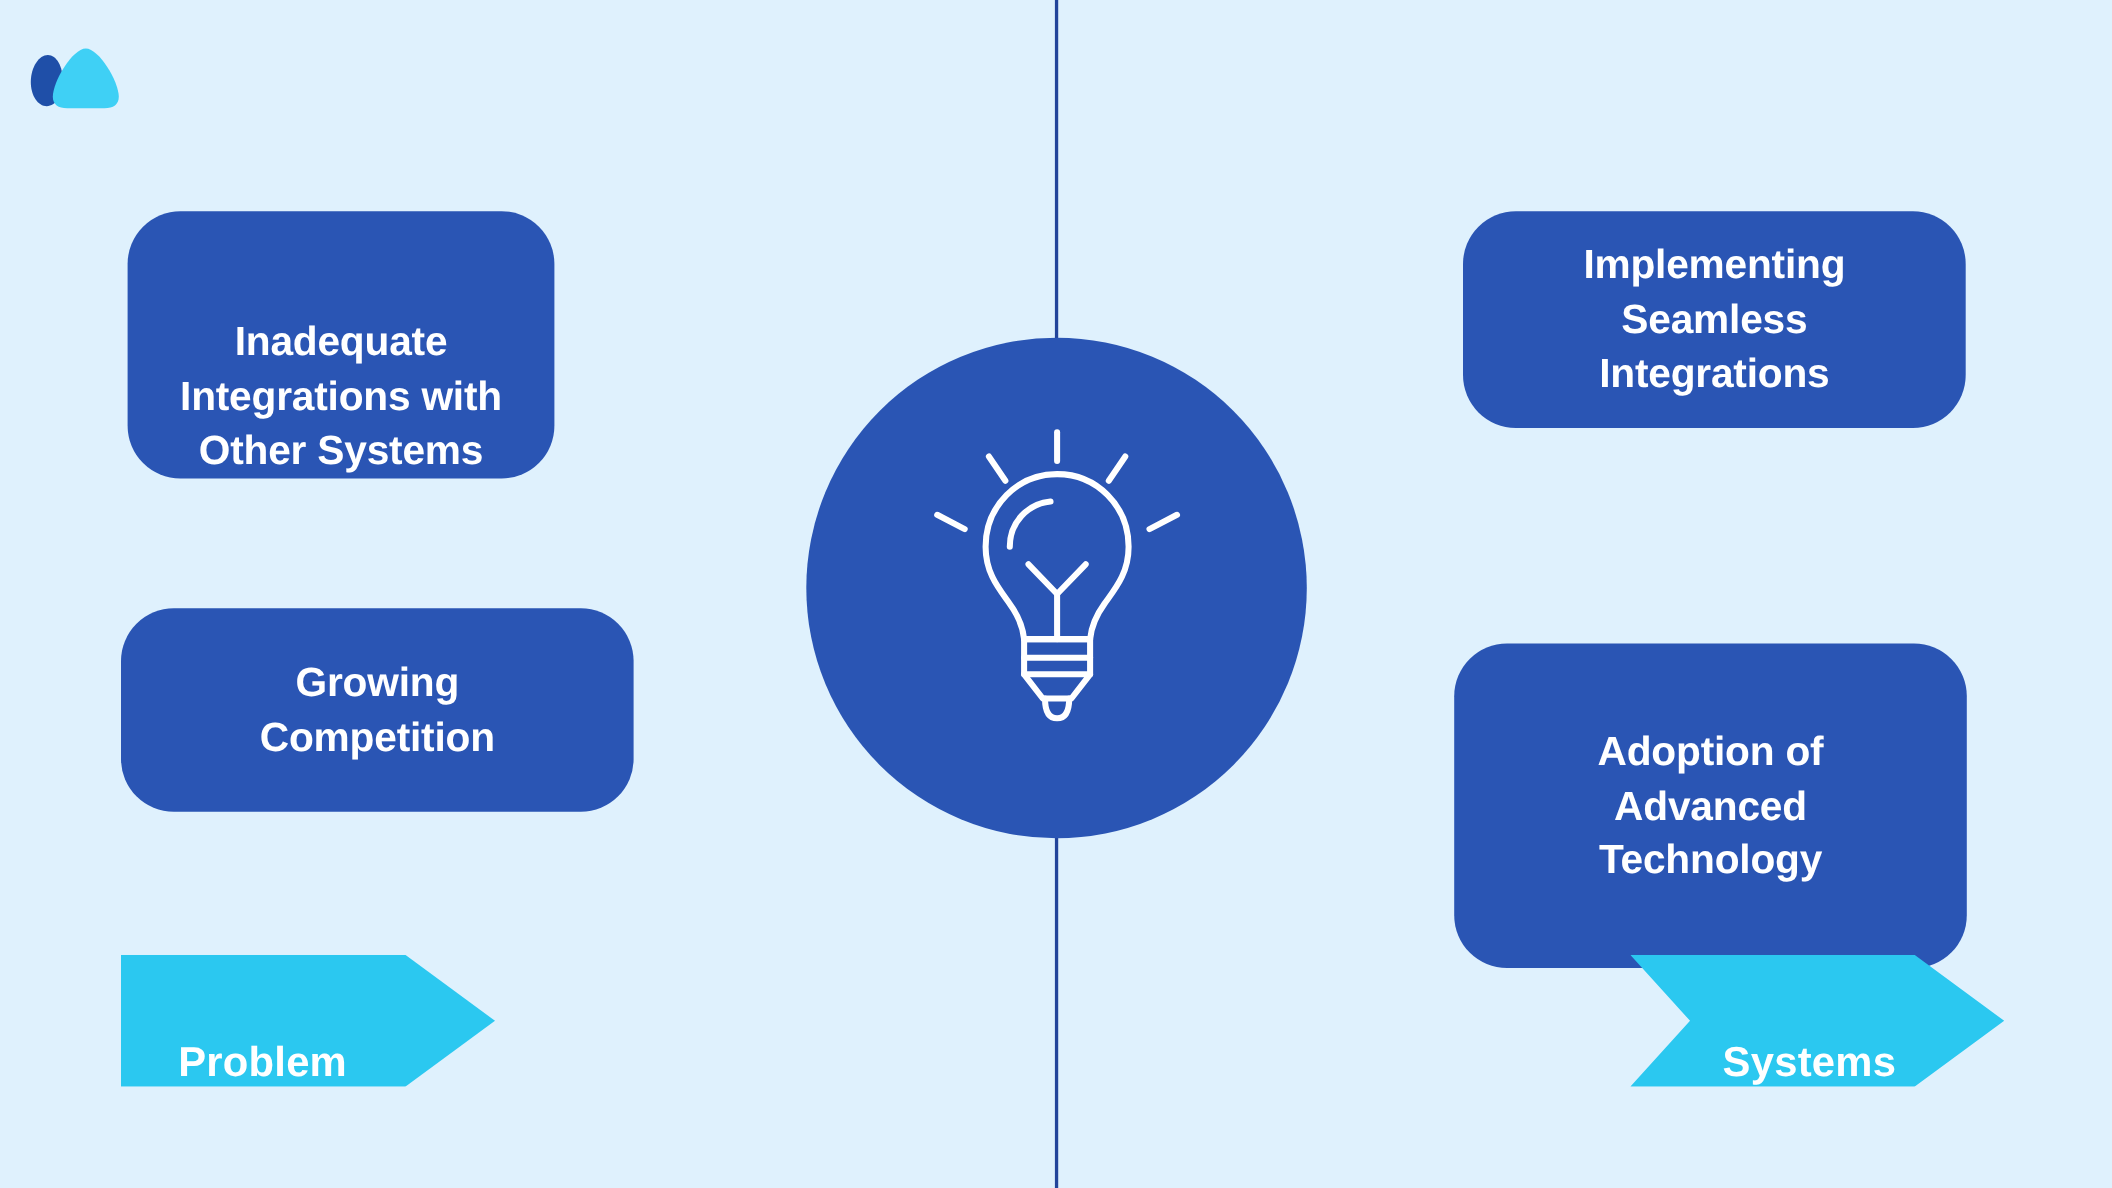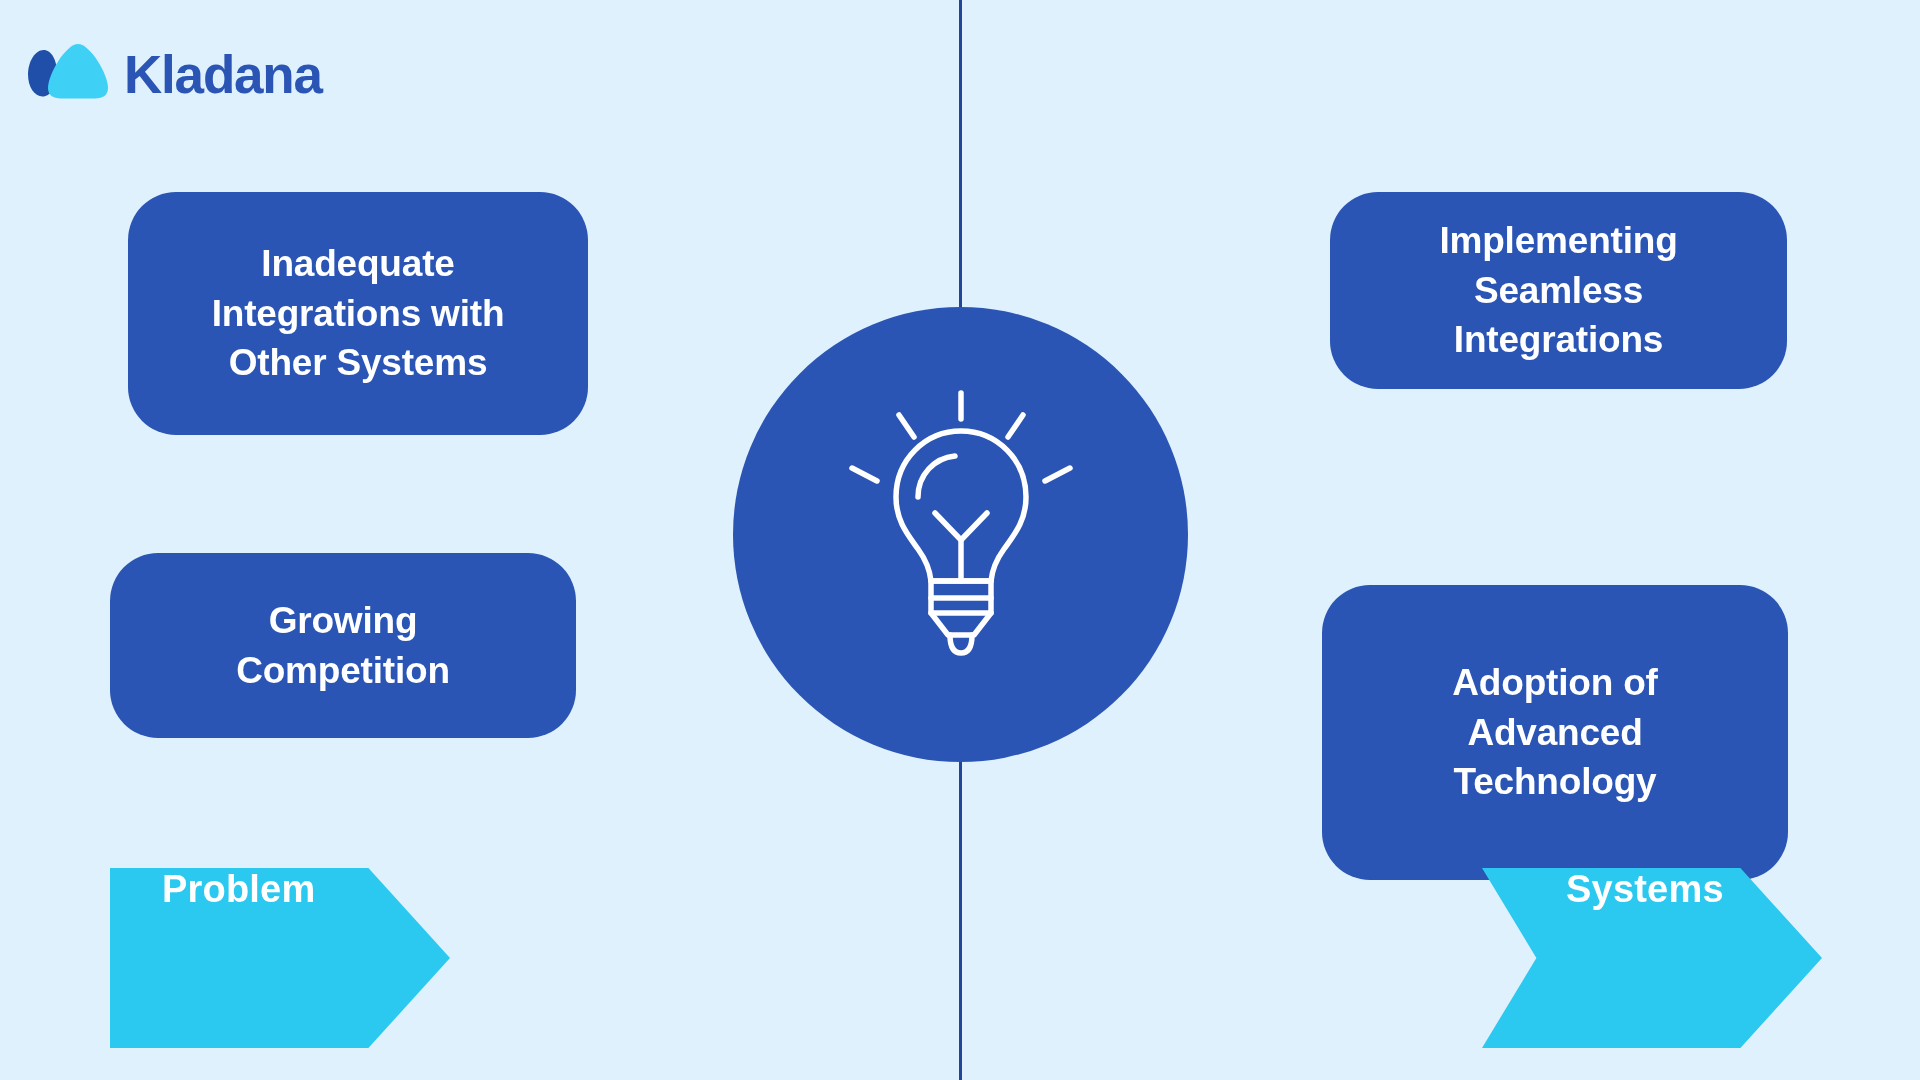--- a/index.html
+++ b/index.html
@@ -44,43 +44,43 @@
     color:#ffffff;
     font-weight:bold;
     font-size:37px;
     line-height:1.34;
     text-align:center;
     padding:0 26px;
     white-space:pre-line;
     letter-spacing:-0.2px;
   }
 
-  #card-problem-1{ left:128px;  top:192px; width:460px; height:243px; }
+  #card-problem-1{ left:116px;  top:192px; width:388px; height:243px;align-items:flex-end; }
   #card-problem-2{ left:110px;  top:553px; width:466px; height:185px; }
   #card-solution-1{ left:1330px; top:192px; width:457px; height:197px; }
   #card-solution-2{ left:1322px; top:553px; width:466px; height:295px;margin-top:32px; }
 
   
   .center-circle{
     position:absolute;
     left:733px; top:307px;
     width:455px; height:455px;
     background:#2a55b4;
     border-radius:50%;
     z-index:3;
     display:flex; align-items:center; justify-content:center;
   }
   .bulb-icon{ width:250px; height:300px; display:block; }
 
   
   .tag{
     position:absolute;
-    height:180px;
+    height:120px;
     background:#2bc8f0;
-    display:flex; align-items:flex-start;
+    display:flex; align-items:flex-end;
     z-index:2;
   }
   .tag-label{
     color:#ffffff;
     font-weight:bold;
     font-size:38px;
     letter-spacing:0.2px;
     white-space:nowrap;
   }
   #tag-problem{
@@ -99,21 +99,20 @@
 
 <div class="divider"></div>
 
 <div class="logo">
   <span class="logo-mark-wrap">
     <svg class="logo-mark" viewBox="0 0 84 72" xmlns="http://www.w3.org/2000/svg">
       <path d="M17.5 12 C25.5 12 31 22.5 31 35 C31 49 24.5 58.5 16.5 58.5 C8.5 58.5 2 49 2 36.5 C2 23 9.5 12 17.5 12 Z" fill="#1f4fa8"></path>
       <path d="M52 6 C64 6 82 36 82 50 C82 57 77 60.5 69 60.5 L35 60.5 C27 60.5 22 57 22 50 C22 36 40 6 52 6 Z" fill="#3fd0f5"></path>
     </svg>
   </span>
-  <span class="logo-word">Kladana</span>
 </div>
 
 <div class="card" id="card-problem-1">
   <span class="card-text">Inadequate
 Integrations with
 Other Systems</span>
 </div>
 <div class="card" id="card-problem-2">
   <span class="card-text">Growing
 Competition</span>

